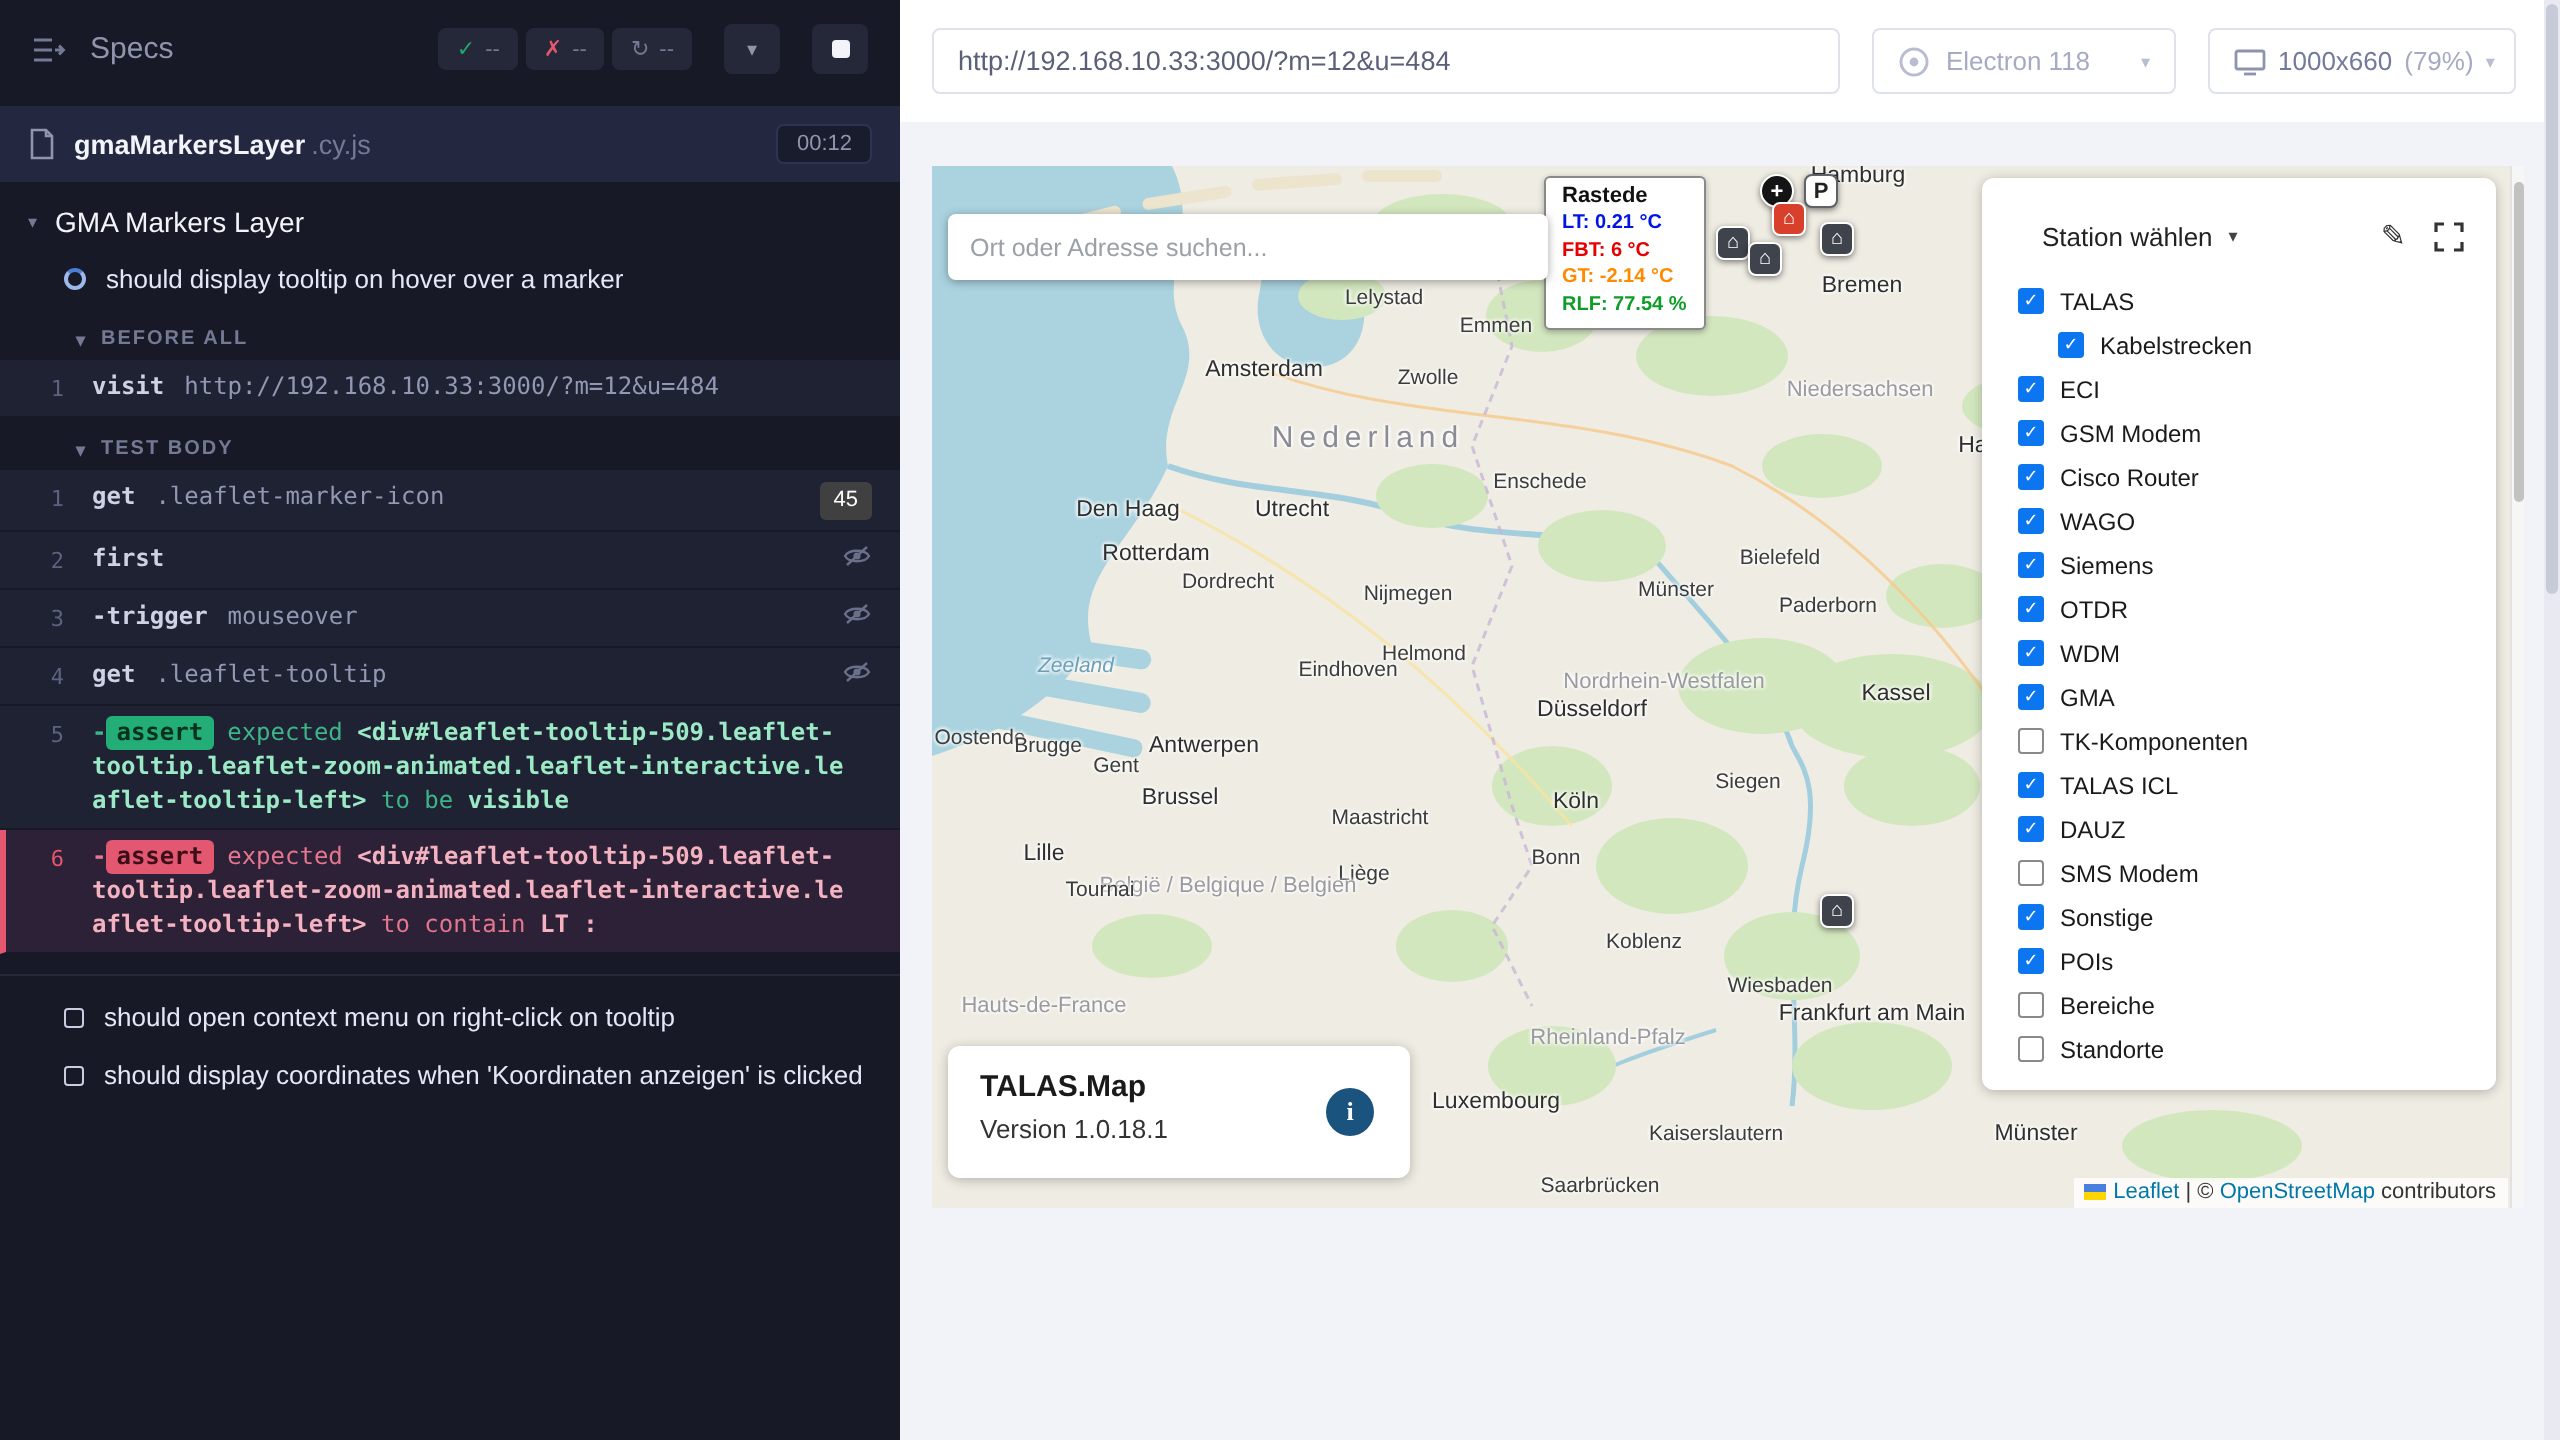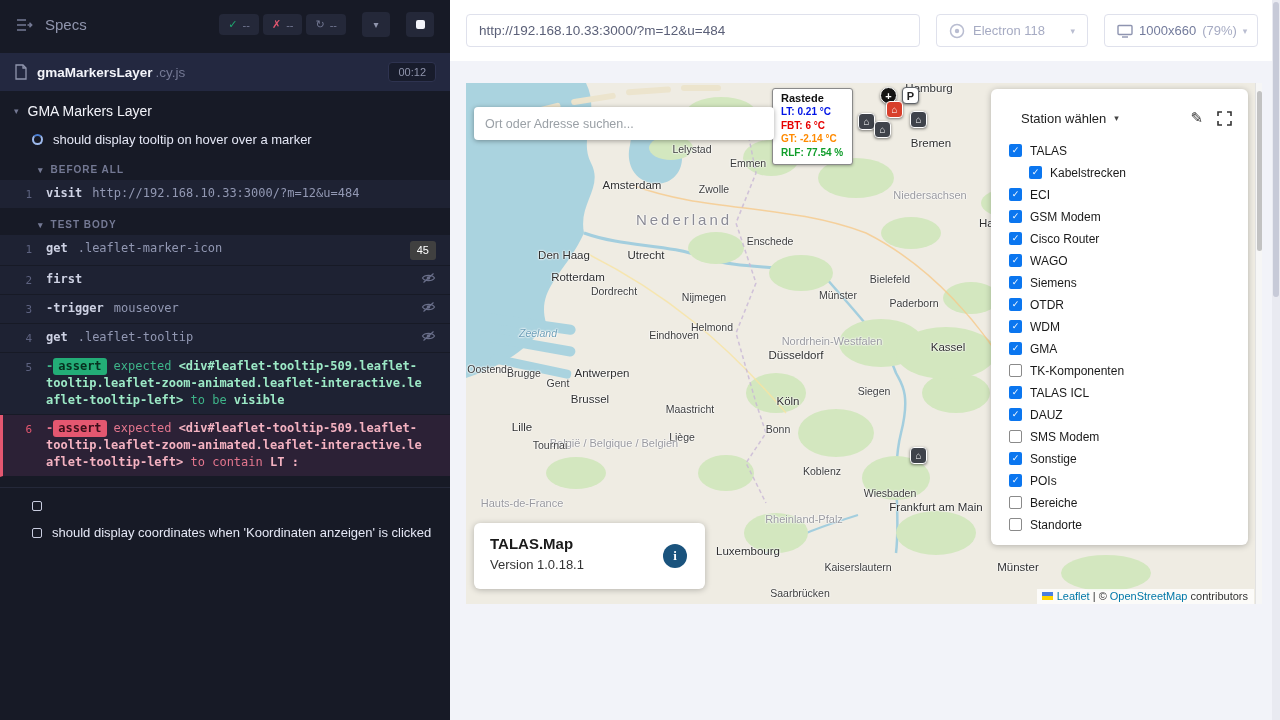--- a/index.html
+++ b/index.html
@@ -234,20 +234,21 @@
         <div class="cmd assert-failed">
           <span class="cmd-num">6</span>
           <div class="cmd-content"><span class="cmd-dash">-</span><span class="chip">assert</span><span class="seg-plain">expected </span><span class="seg-bold">&lt;div#leaflet-tooltip-509.leaflet-tooltip.leaflet-zoom-animated.leaflet-interactive.leaflet-tooltip-left&gt;</span><span class="seg-plain"> to contain </span><span class="seg-bold">LT :</span></div>
           <div class="cmd-right"></div>
         </div>
       </div>
 
     <div id="other-tests">
         <div class="test-row">
           <span class="sq-icon"></span>
+          <span class="test-title">should open context menu on right-click on tooltip</span>
         </div>
         <div class="test-row">
           <span class="sq-icon"></span>
           <span class="test-title">should display coordinates when 'Koordinaten anzeigen' is clicked</span>
         </div>
       </div>
   </aside>
 
   <main id="right">
     <div class="topbar">

